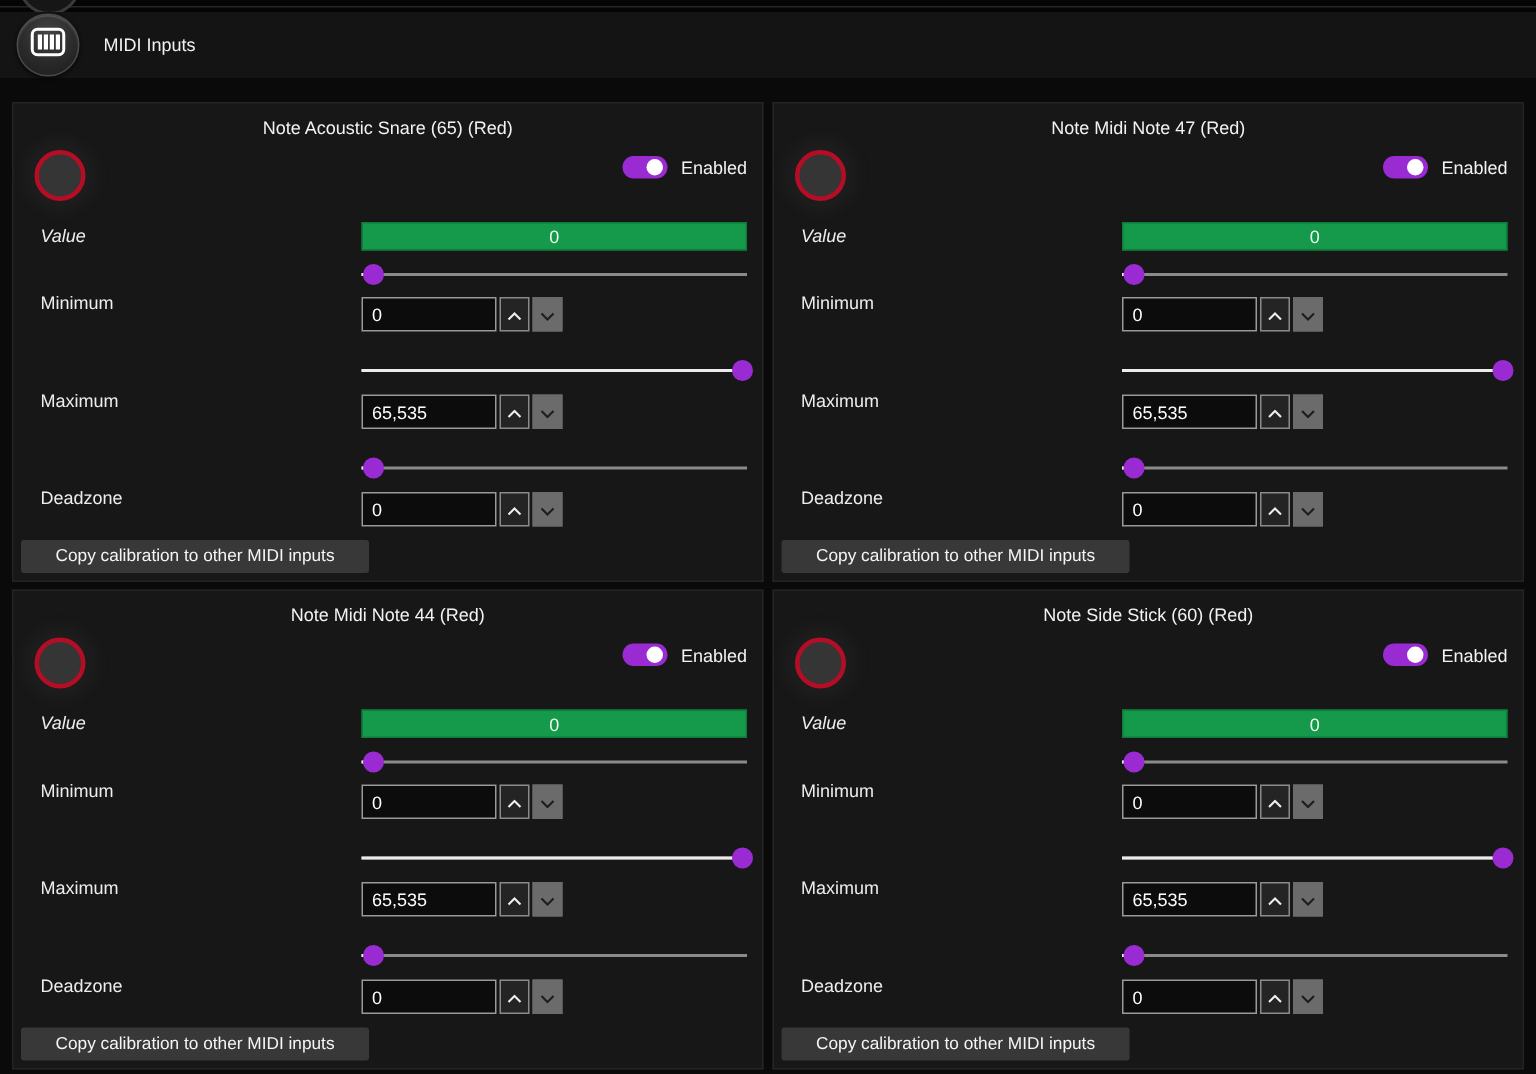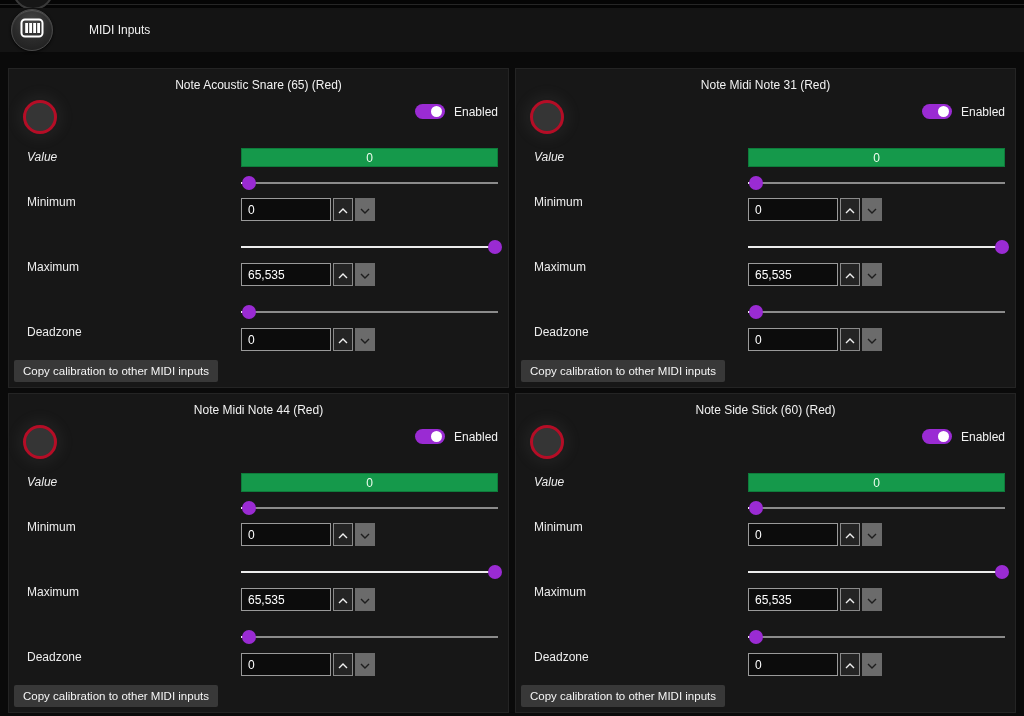--- a/index.html
+++ b/index.html
@@ -10,21 +10,21 @@
     color:#f0f0f0;
     overflow:hidden;
     -webkit-font-smoothing:antialiased;
   }
   
   .topstrip{position:relative;height:8px;background:#050505;overflow:hidden;}
   .topstrip .hairline{position:absolute;left:0;right:0;top:4px;height:1px;background:#262626;}
   .topstrip .scroll-arc{position:absolute;left:12px;top:-32px;width:38px;height:38px;border-radius:50%;
     border:2px solid #3a3a3a;background:#161616;}
   
-  .appbar{height:44px;background:#141414;display:flex;align-items:center;padding-left:11px;gap:20px;}
+  .appbar{height:44px;background:#141414;display:flex;align-items:center;padding-left:11px;}
   .appicon{
     width:40px;height:40px;border-radius:50%;
     background:radial-gradient(circle at 50% 30%, #454545 0%, #2a2a2a 55%, #1c1c1c 100%);
     border:1px solid #4a4a4a;
     display:flex;align-items:center;justify-content:center;
     box-shadow:inset 0 1px 1px rgba(255,255,255,.18), 0 1px 3px rgba(0,0,0,.8);
     cursor:pointer;
   }
   .appbar-title{margin-left:16px;font-size:12px;color:#f2f2f2;}
   
@@ -73,21 +73,21 @@
   }
   .stepper{
     width:20px;height:23px;box-sizing:border-box;display:flex;align-items:center;justify-content:center;
     cursor:pointer;padding:0;
   }
   .stepper.up{background:#242424;border:1px solid #8a8a8a;color:#efefef;}
   .stepper.down{background:#6b6b6b;border:1px solid #6b6b6b;color:#1d1d1d;}
   .copy-btn{
     position:absolute;left:5px;top:291px;height:22px;
     background:#383838;border:none;border-radius:2px;color:#f5f5f5;
-    font-size:11.5px;font-family:"Liberation Sans",sans-serif;padding:0 9px;cursor:pointer;
+    font-size:11.5px;font-family:"Liberation Sans",sans-serif;padding:0 23px;cursor:pointer;
   }
 </style>
 </head>
 <body>
 
 <div class="topstrip">
   <div class="hairline"></div>
   <div class="scroll-arc"></div>
 </div>
 
@@ -180,21 +180,21 @@
         <span><svg width="10" height="6" viewBox="0 0 10 6">
               <polyline points="1,1 5,5 9,1" fill="none" stroke="currentColor" stroke-width="1.4"></polyline>
             </svg></span>
       </button>
     </div>
 
     <button class="copy-btn">Copy calibration to other MIDI inputs</button>
   </div>
 
   <div class="panel">
-    <div class="panel-title">Note Midi Note 31 (Red)</div>
+    <div class="panel-title">Note Midi Note 47 (Red)</div>
     <div class="indicator"></div>
 
     <div class="enabled-row">
       <div class="toggle on">
         <div class="knob"></div>
       </div>
       <span class="enabled-label">Enabled</span>
     </div>
 
     <span class="lbl lbl-value">Value</span>

